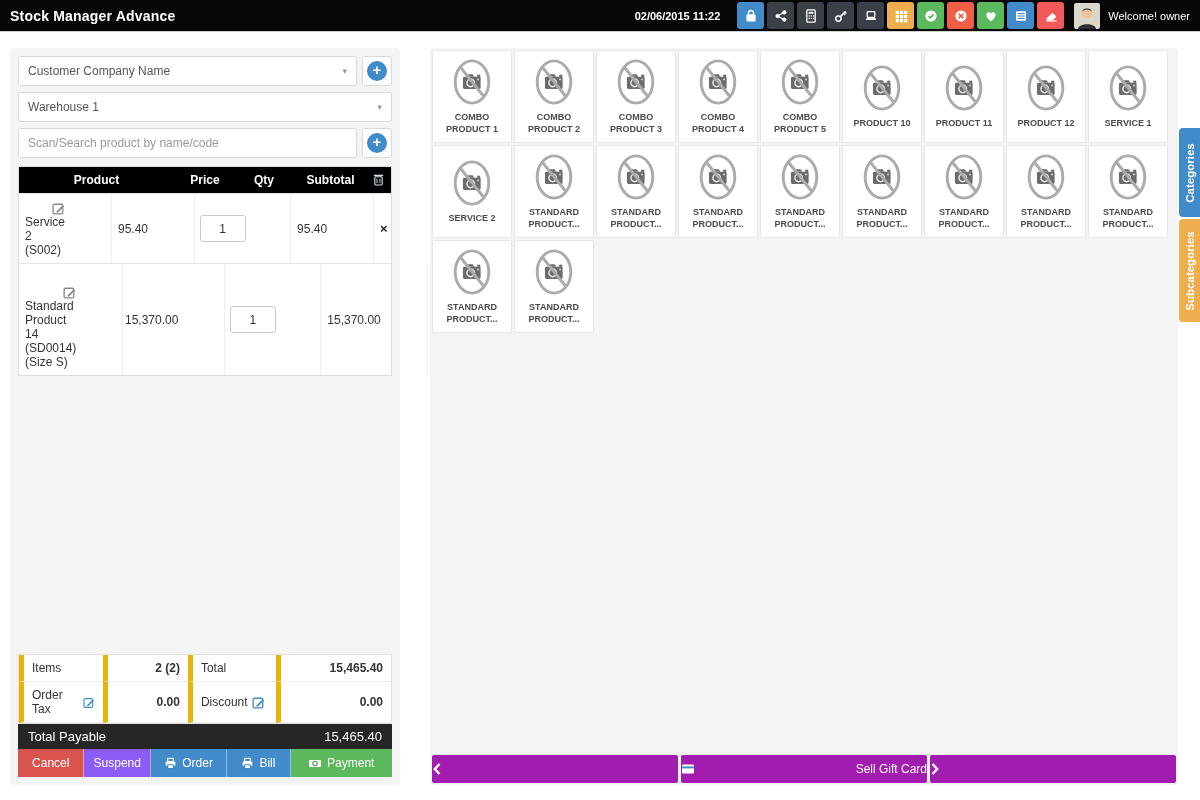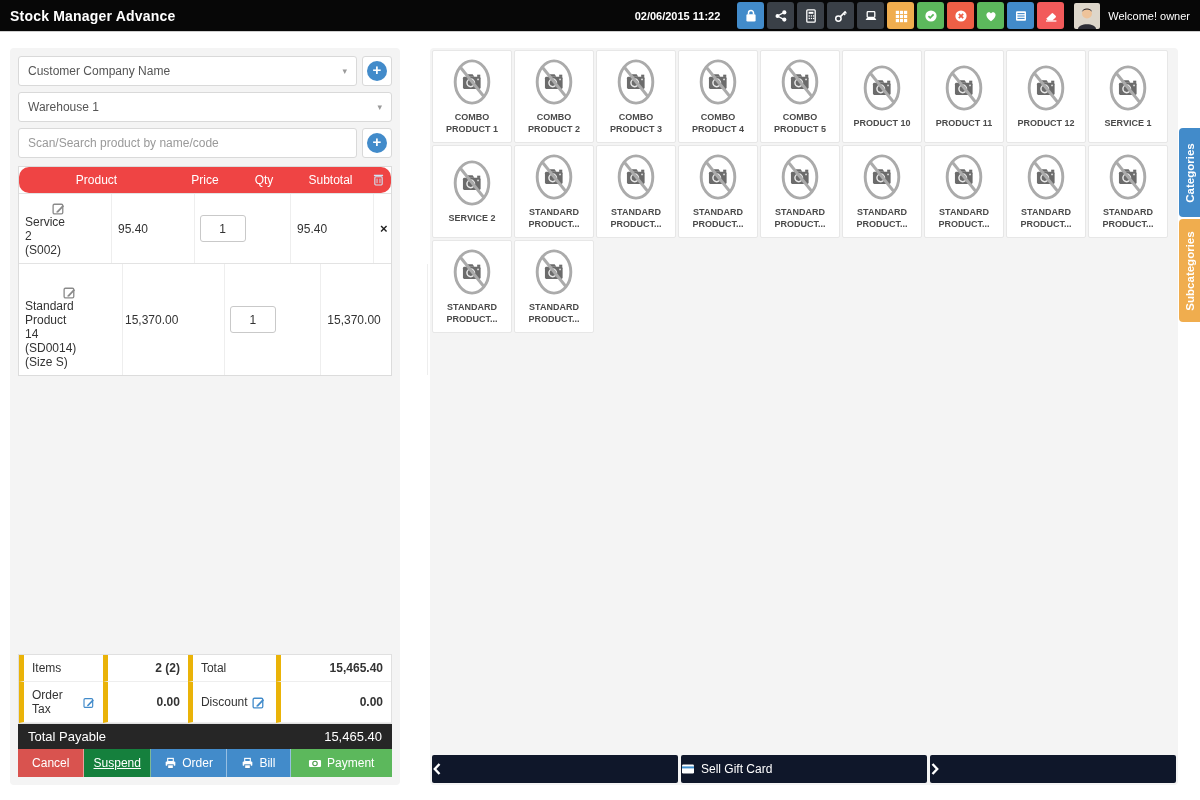--- a/index.html
+++ b/index.html
@@ -36,21 +36,21 @@
   .addbtn { width:30px; height:30px; background:#fff; border:1px solid #d9d9d9; border-radius:3px;
             display:flex; align-items:center; justify-content:center; cursor:pointer; }
   .pluscircle { width:20px; height:20px; border-radius:50%; background:#428bca; color:#fff;
                 font-size:15px; line-height:18px; text-align:center; font-weight:bold; }
   .search { flex:1; height:30px; border:1px solid #d9d9d9; border-radius:3px; padding:0 9px;
             font-size:12px; color:#444; font-family:inherit; }
   .search::placeholder { color:#999; }
 
   .cart { background:#fff; border:1px solid #dcdcdc; margin-top:2px; }
   .crow { display:flex; align-items:stretch; }
-  .chead { background:#ef4444; color:#fff; font-weight:normal; font-size:12px;border-radius:10px; }
+  .chead { background:#000000; color:#fff; font-weight:bold; font-size:12px; }
   .chead > div { padding:6px 4px; text-align:center; }
   .c-prod { flex:1; } .c-price { width:62px; } .c-qty { width:56px; }
   .c-sub { width:77px; } .c-del { width:22px; }
   .cbody { border-top:1px solid #e3e3e3; font-size:12px; color:#333;gap:40px; }
   .cbody > div { padding:6px 6px; border-left:1px solid #eee; display:flex;
                  align-items:center; justify-content:flex-end; }
   .cbody > .c-prod { border-left:none; justify-content:flex-start; display:block; padding-top:8px; }
   .edit-ic { float:right; color:#8a8a8a; margin-left:4px; }
   .qty-input { width:46px; height:27px; border:1px solid #c9c9c9; border-radius:3px;
                text-align:center; font-size:12px; color:#333; font-family:inherit; }
@@ -68,39 +68,39 @@
 
   .payable { background:#262626; color:#fff; display:flex; justify-content:space-between;
              align-items:center; padding:5px 10px; font-size:13px; font-weight:normal; }
 
   .actions { display:flex; height:28px; }
   .abtn { border:none; color:#fff; font-size:12px; font-family:inherit; cursor:pointer;
           display:flex; align-items:center; justify-content:center; gap:5px;
           border-right:1px solid rgba(255,255,255,.45); }
   .abtn:last-child { border-right:none; }
   .a-cancel  { flex:1;   background:#d9534f; }
-  .a-suspend { flex:1;   background:#15803d;text-decoration:underline; }
+  .a-suspend { flex:1;   background:#8b5cf6; }
   .a-order   { flex:1.15;background:#428bca; }
   .a-bill    { flex:.95; background:#428bca; }
   .a-payment { flex:1.55;background:#5cb85c; }
 
   
   .prod-panel { position:absolute; left:430px; top:48px; width:748px; height:737px;
                 background:#f4f4f4; border-radius:4px; padding:2px;
                 display:flex; flex-direction:column; }
   .grid { display:flex; flex-wrap:wrap; gap:2px; align-content:flex-start; }
   .tile { width:80px; height:93px; background:#fff; border:1px solid #e7e7e7; border-radius:2px;
           display:flex; flex-direction:column; align-items:center; justify-content:center;
           padding:4px 2px; cursor:pointer; }
   .tile-label { font-size:9px; font-weight:bold; color:#4a4a4a; text-align:center;
                 line-height:1.3; margin-top:5px; }
 
   .bottom-nav { display:flex; gap:3px; height:28px; }
-  .nbtn { flex:1; background:#0f172a; border:none; border-radius:2px; color:#fff;
-          font-size:12px; display:flex; align-items:center; justify-content:flex-start; gap:6px;
+  .nbtn { flex:1; background:#a21caf; border:none; border-radius:2px; color:#fff;
+          font-size:12px; display:flex; align-items:center; justify-content:space-between; gap:6px;
           cursor:pointer; font-family:inherit; }
 
   
   .vtab { position:absolute; right:0; width:21px; display:flex; align-items:center;
           justify-content:center; border-radius:4px 0 0 4px; cursor:pointer; }
   .vtab span { transform:rotate(-90deg); color:#fff; font-size:11.5px; font-weight:bold;
                white-space:nowrap; }
   .tab-cat { top:128px; height:89px; background:#428bca; }
   .tab-sub { top:219px; height:103px; background:#f0ad4e; }
 

